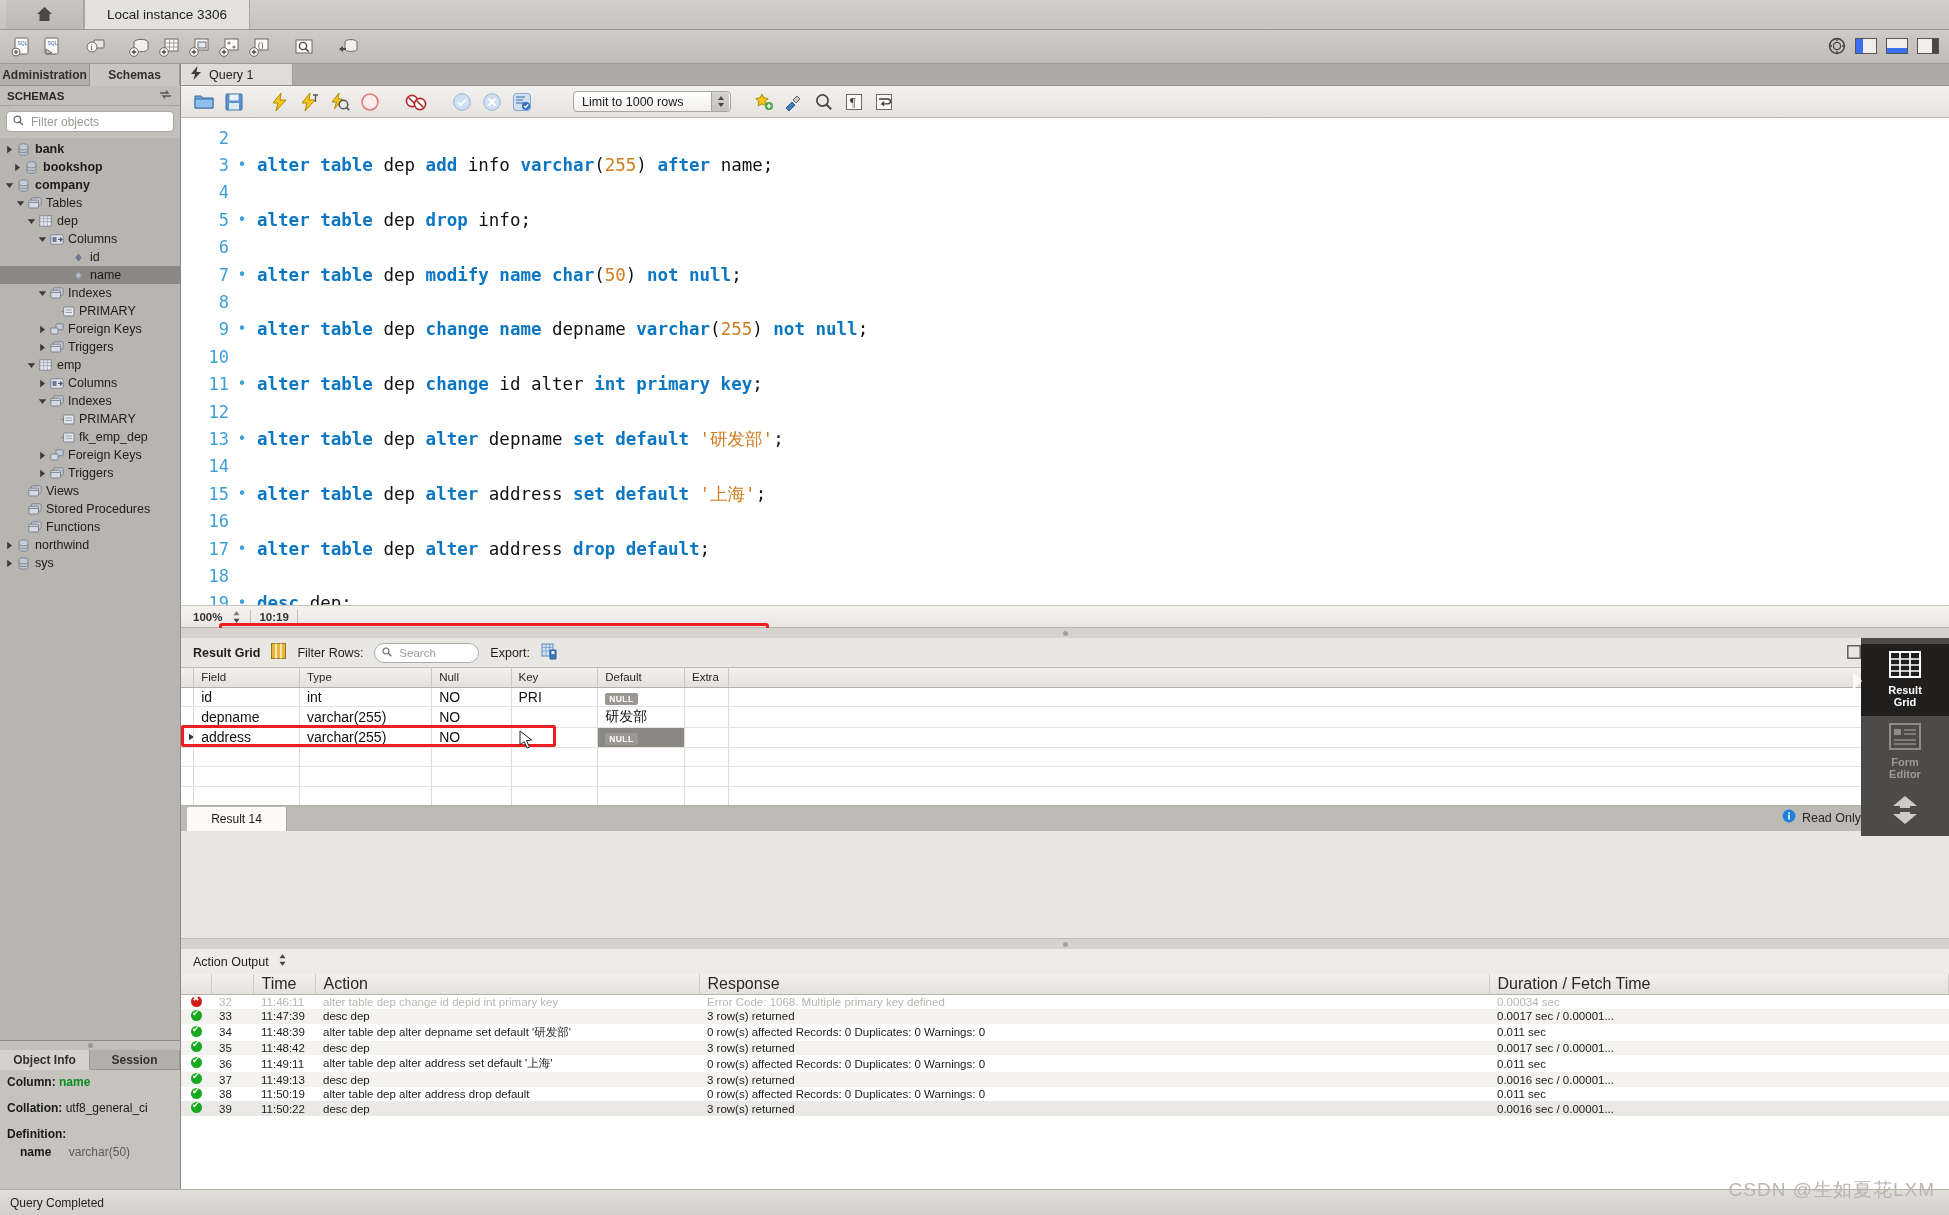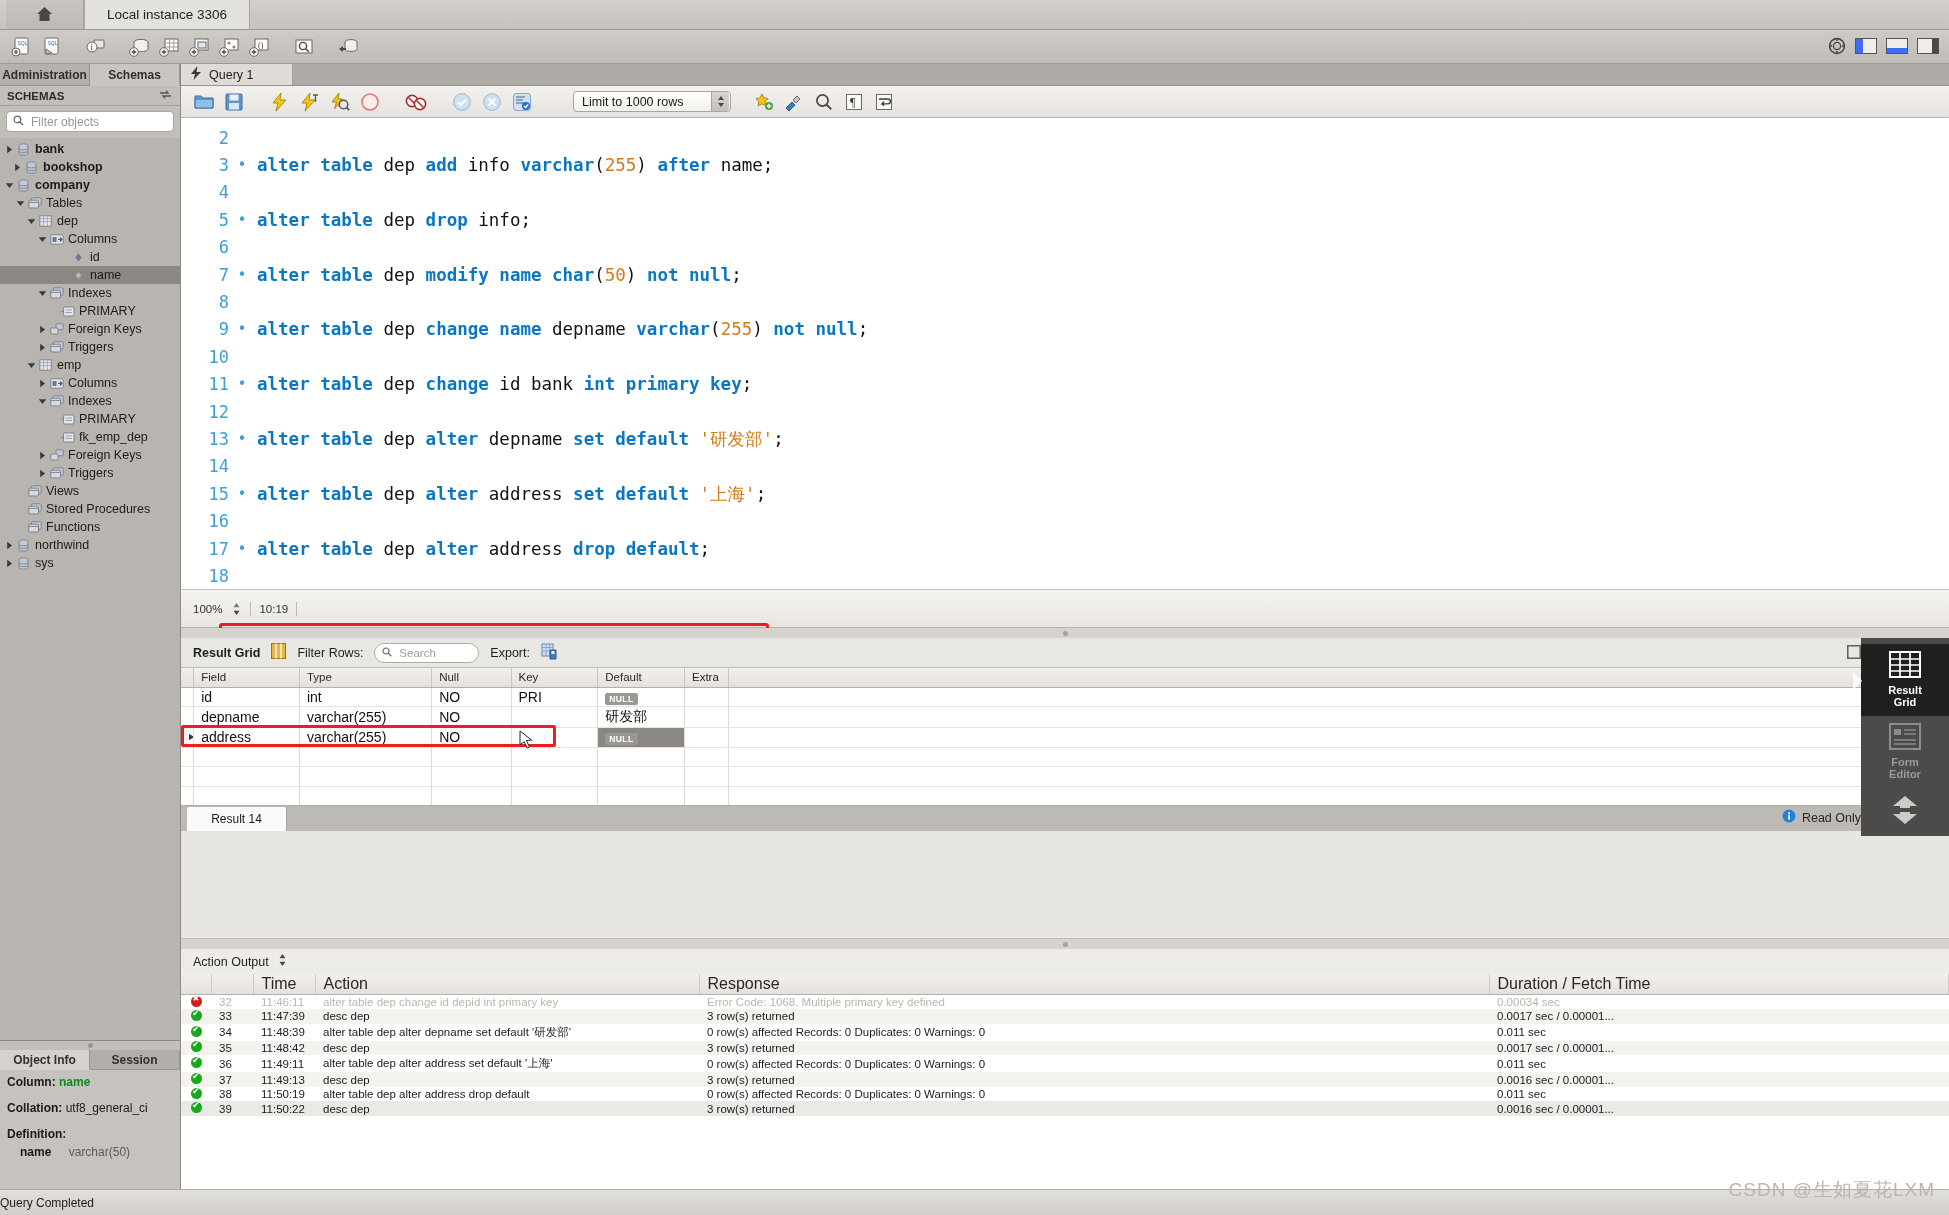--- a/index.html
+++ b/index.html
@@ -127,22 +127,22 @@
   .bullet { width: 14px; flex:none; text-align:center; color:#3e9fd6; font-size:15px; }
   .code { padding-left: 8px; }
   .kw { color:#0b77c2; font-weight:bold; }
   .num { color:#cf7c1b; }
   .str { color:#cf7c1b; }
   .pl { color:#111; }
   .hl-box {
     position:absolute; border: 3px solid #ee1d22; border-radius: 3px; pointer-events:none;
   }
   .editor-status {
-    height: 38px; flex:none; background: linear-gradient(#f5f3f0,#e9e6e2); border-top: 1px solid #c6c3be;
-    display:flex; align-items:center; font-size: 11.5px; color:#333; padding-left: 12px; gap: 8px;
+    height: 22px; flex:none; background: linear-gradient(#f5f3f0,#e9e6e2); border-top: 1px solid #c6c3be;
+    display:flex; align-items:center; font-size: 11.5px; color:#333; padding-left: 12px; gap: 8px; font-weight: bold;
   }
   .es-sep { width:1px; height:14px; background:#bdbab5; }
   .es-stepper { display:flex; flex-direction:column; align-items:center; justify-content:center; width:12px; }
 
   
   .results { flex:1; display:flex; flex-direction:column; min-height:0; background:#e8e6e2; position:relative; }
   .res-grip { height: 10px; flex:none; background:#d6d3ce; display:flex; align-items:center; justify-content:center; }
   .res-grip i { width:5px;height:5px;border-radius:50%;background:#a5a29d; }
   .res-toolbar {
     height: 30px; flex:none; background:#e9e7e3; display:flex; align-items:center; gap:11px; padding-left: 12px;
@@ -203,21 +203,21 @@
   table.ao tr.alt td { background:#f4f2ef; }
   table.ao tr.clipped td { color:#b9b6b1; }
   table.ao tr.hl td { background:#ebe9e5; }
   .okdot { width:11px;height:11px;border-radius:50%;background:#16a81e;display:inline-block;position:relative; }
   .okdot:after { content:"✔"; position:absolute; left:1.5px; top:-2px; font-size:9px; color:#fff; }
   .errdot { width:11px;height:11px;border-radius:50%;background:#cf1e1e;display:inline-block;position:relative; }
   .errdot:after { content:"✖"; position:absolute; left:2px; top:-2px; font-size:8px; color:#fff; }
 
   
   .statusbar { height:26px; flex:none; background:linear-gradient(#e2dfdb,#d2cfca); border-top:1px solid #b0ada8;
-      display:flex; align-items:center; font-size:12px; color:#1f1c19; }
+      display:flex; align-items:center; padding-left:10px; font-size:12px; color:#1f1c19; }
 
   .watermark { position:absolute; right: 14px; bottom: 12px; font-size:19px; color:#b9b6b2; letter-spacing:1px; pointer-events:none; }
 </style>
 </head>
 <body>
 
 <div class="app">
 
   <div class="titlebar">
     <div class="home-tab">
@@ -858,21 +858,21 @@
         <div class="editor" id="editor">
             <div class="eline"><span class="lno">2</span><span class="bullet"></span><span class="code"></span></div>
             <div class="eline"><span class="lno">3</span><span class="bullet">•</span><span class="code"><span class="kw">alter table</span><span class="pl"> dep </span><span class="kw">add</span><span class="pl"> info </span><span class="kw">varchar</span><span class="pl">(</span><span class="num">255</span><span class="pl">) </span><span class="kw">after</span><span class="pl"> name;</span></span></div>
             <div class="eline"><span class="lno">4</span><span class="bullet"></span><span class="code"></span></div>
             <div class="eline"><span class="lno">5</span><span class="bullet">•</span><span class="code"><span class="kw">alter table</span><span class="pl"> dep </span><span class="kw">drop</span><span class="pl"> info;</span></span></div>
             <div class="eline"><span class="lno">6</span><span class="bullet"></span><span class="code"></span></div>
             <div class="eline"><span class="lno">7</span><span class="bullet">•</span><span class="code"><span class="kw">alter table</span><span class="pl"> dep </span><span class="kw">modify name char</span><span class="pl">(</span><span class="num">50</span><span class="pl">) </span><span class="kw">not null</span><span class="pl">;</span></span></div>
             <div class="eline"><span class="lno">8</span><span class="bullet"></span><span class="code"></span></div>
             <div class="eline"><span class="lno">9</span><span class="bullet">•</span><span class="code"><span class="kw">alter table</span><span class="pl"> dep </span><span class="kw">change name</span><span class="pl"> depname </span><span class="kw">varchar</span><span class="pl">(</span><span class="num">255</span><span class="pl">) </span><span class="kw">not null</span><span class="pl">;</span></span></div>
             <div class="eline"><span class="lno">10</span><span class="bullet"></span><span class="code"></span></div>
-            <div class="eline"><span class="lno">11</span><span class="bullet">•</span><span class="code"><span class="kw">alter table</span><span class="pl"> dep </span><span class="kw">change</span><span class="pl"> id bank </span><span class="kw">int primary key</span><span class="pl">;</span></span></div>
+            <div class="eline"><span class="lno">11</span><span class="bullet">•</span><span class="code"><span class="kw">alter table</span><span class="pl"> dep </span><span class="kw">change</span><span class="pl"> id alter </span><span class="kw">int primary key</span><span class="pl">;</span></span></div>
             <div class="eline"><span class="lno">12</span><span class="bullet"></span><span class="code"></span></div>
             <div class="eline"><span class="lno">13</span><span class="bullet">•</span><span class="code"><span class="kw">alter table</span><span class="pl"> dep </span><span class="kw">alter</span><span class="pl"> depname </span><span class="kw">set default</span><span class="pl"> </span><span class="str">'研发部'</span><span class="pl">;</span></span></div>
             <div class="eline"><span class="lno">14</span><span class="bullet"></span><span class="code"></span></div>
             <div class="eline"><span class="lno">15</span><span class="bullet">•</span><span class="code"><span class="kw">alter table</span><span class="pl"> dep </span><span class="kw">alter</span><span class="pl"> address </span><span class="kw">set default</span><span class="pl"> </span><span class="str">'上海'</span><span class="pl">;</span></span></div>
             <div class="eline"><span class="lno">16</span><span class="bullet"></span><span class="code"></span></div>
             <div class="eline"><span class="lno">17</span><span class="bullet">•</span><span class="code"><span class="kw">alter table</span><span class="pl"> dep </span><span class="kw">alter</span><span class="pl"> address </span><span class="kw">drop default</span><span class="pl">;</span></span></div>
             <div class="eline"><span class="lno">18</span><span class="bullet"></span><span class="code"></span></div>
             <div class="eline"><span class="lno">19</span><span class="bullet">•</span><span class="code"><span class="kw">desc</span><span class="pl"> dep;</span></span></div>
           </div>
         <div class="hl-box" style="left:38px; top:505px; width:550px; height:54px;"></div>

